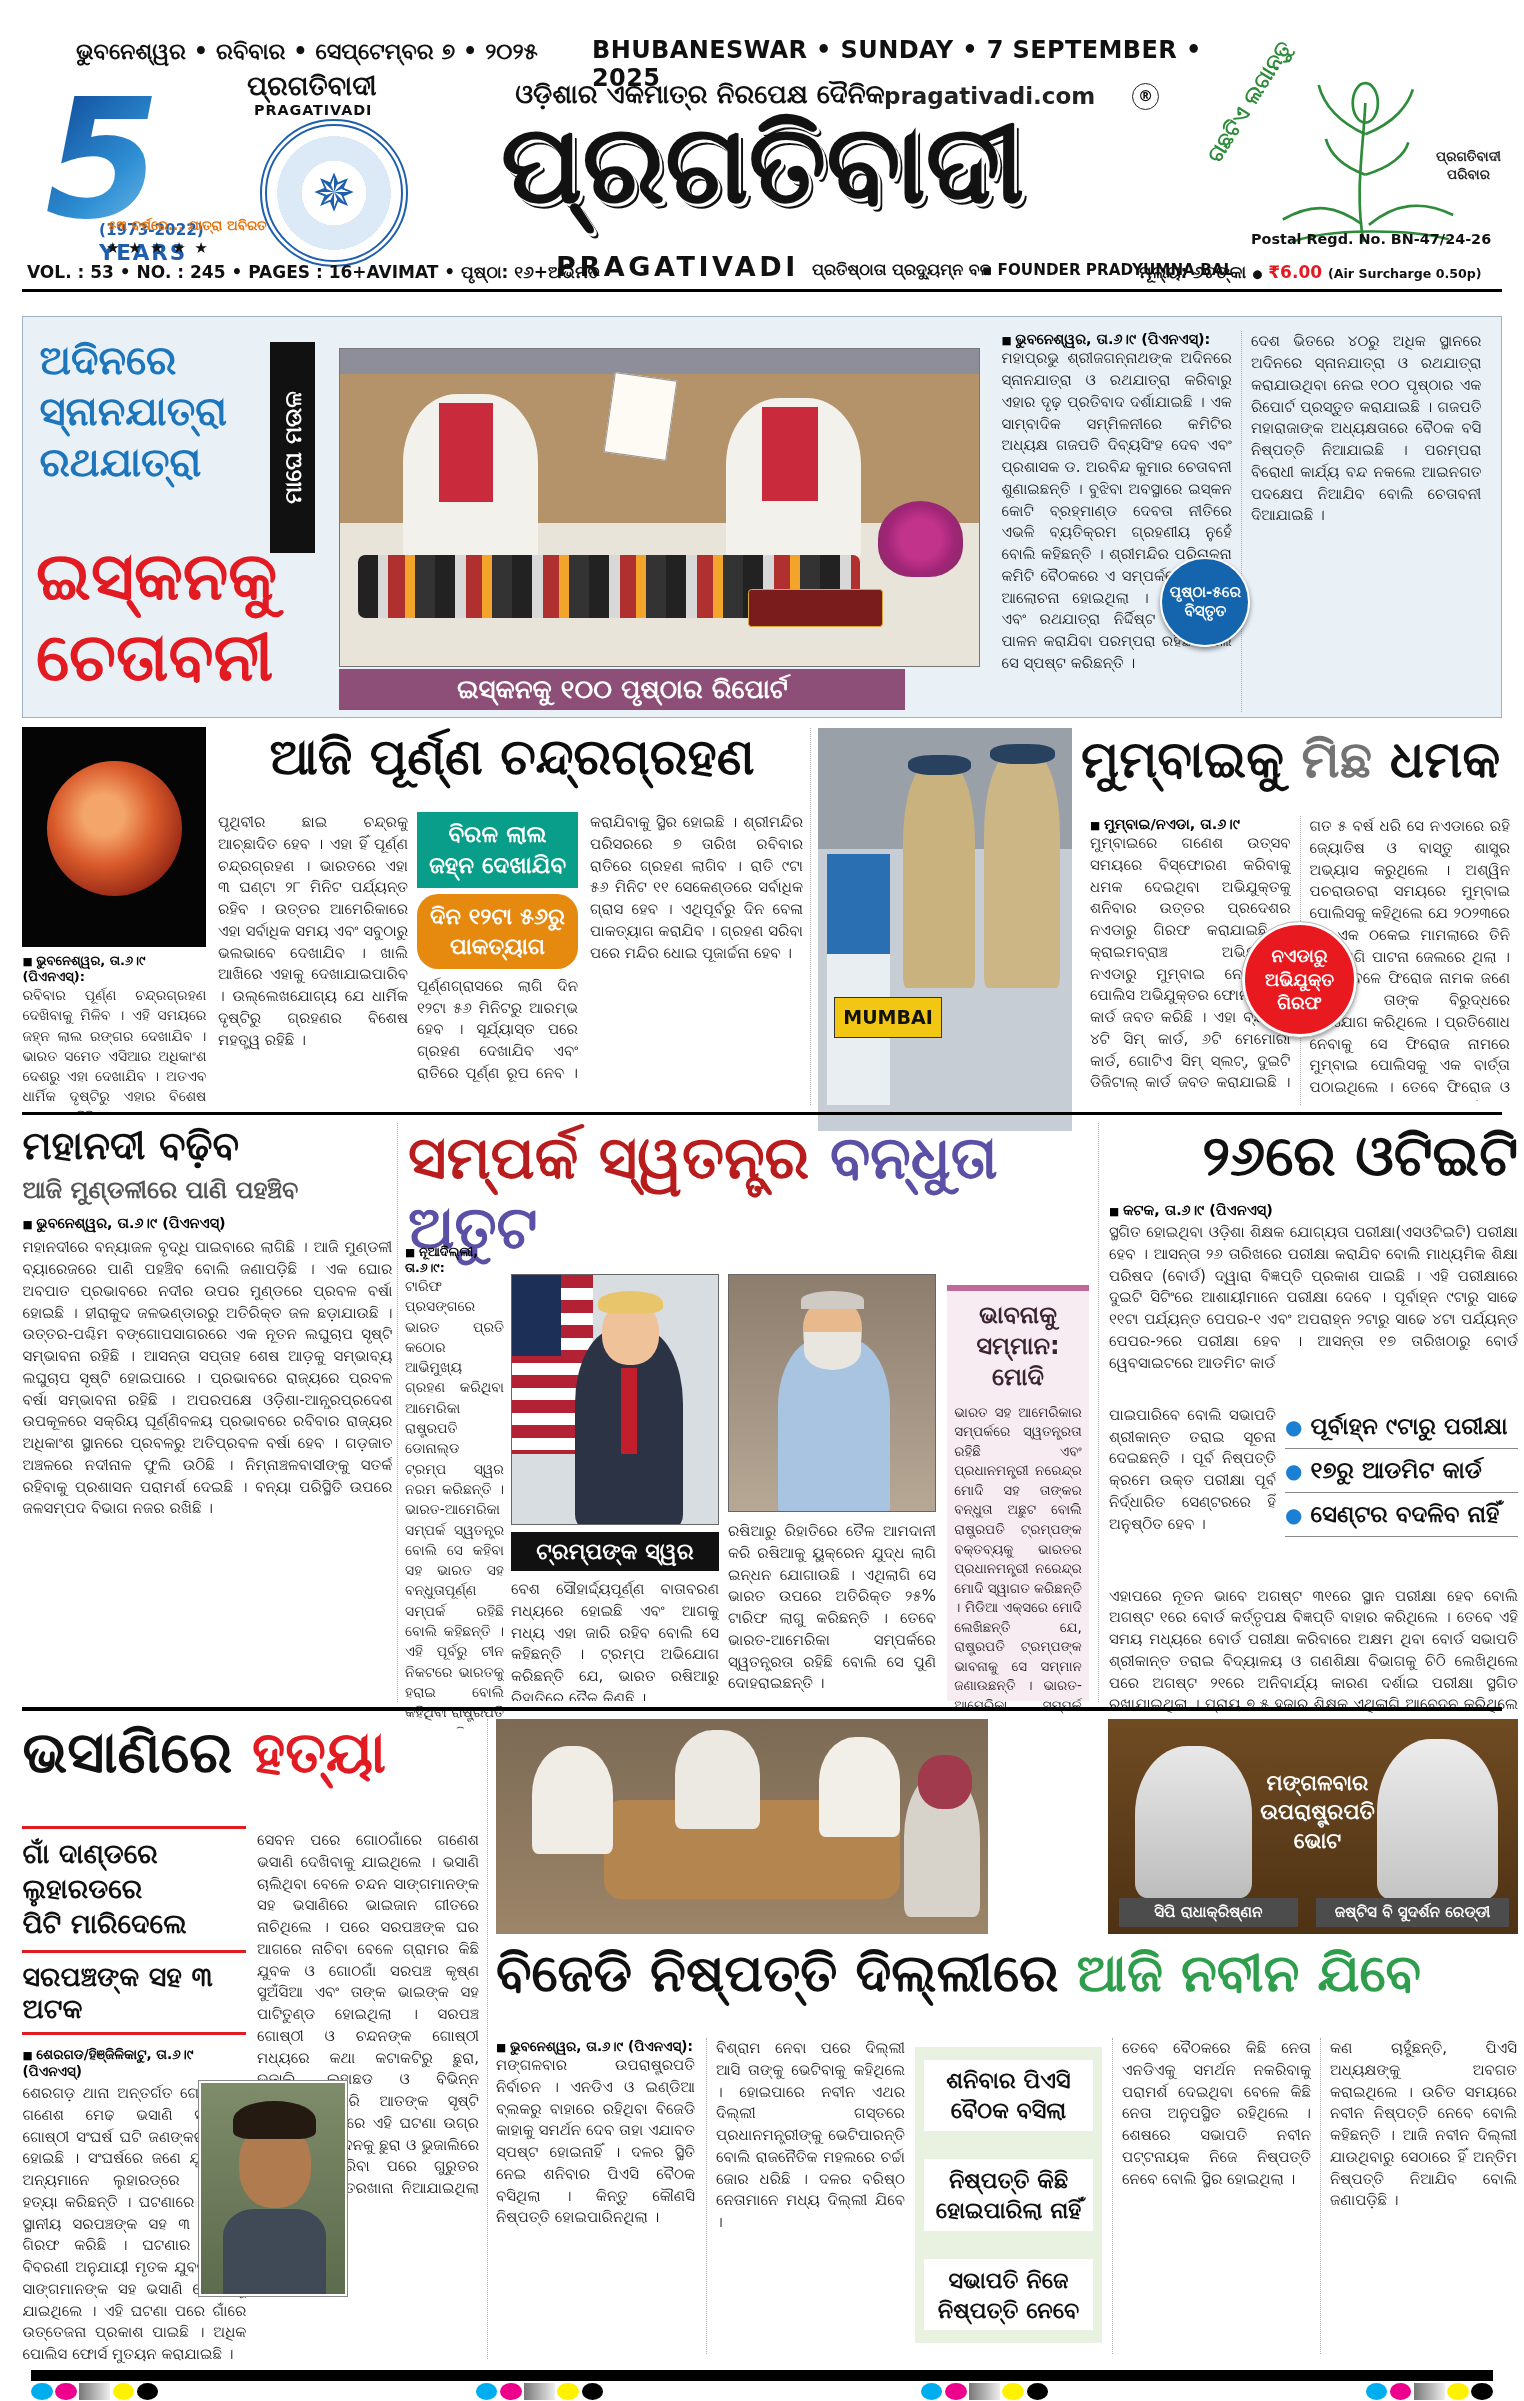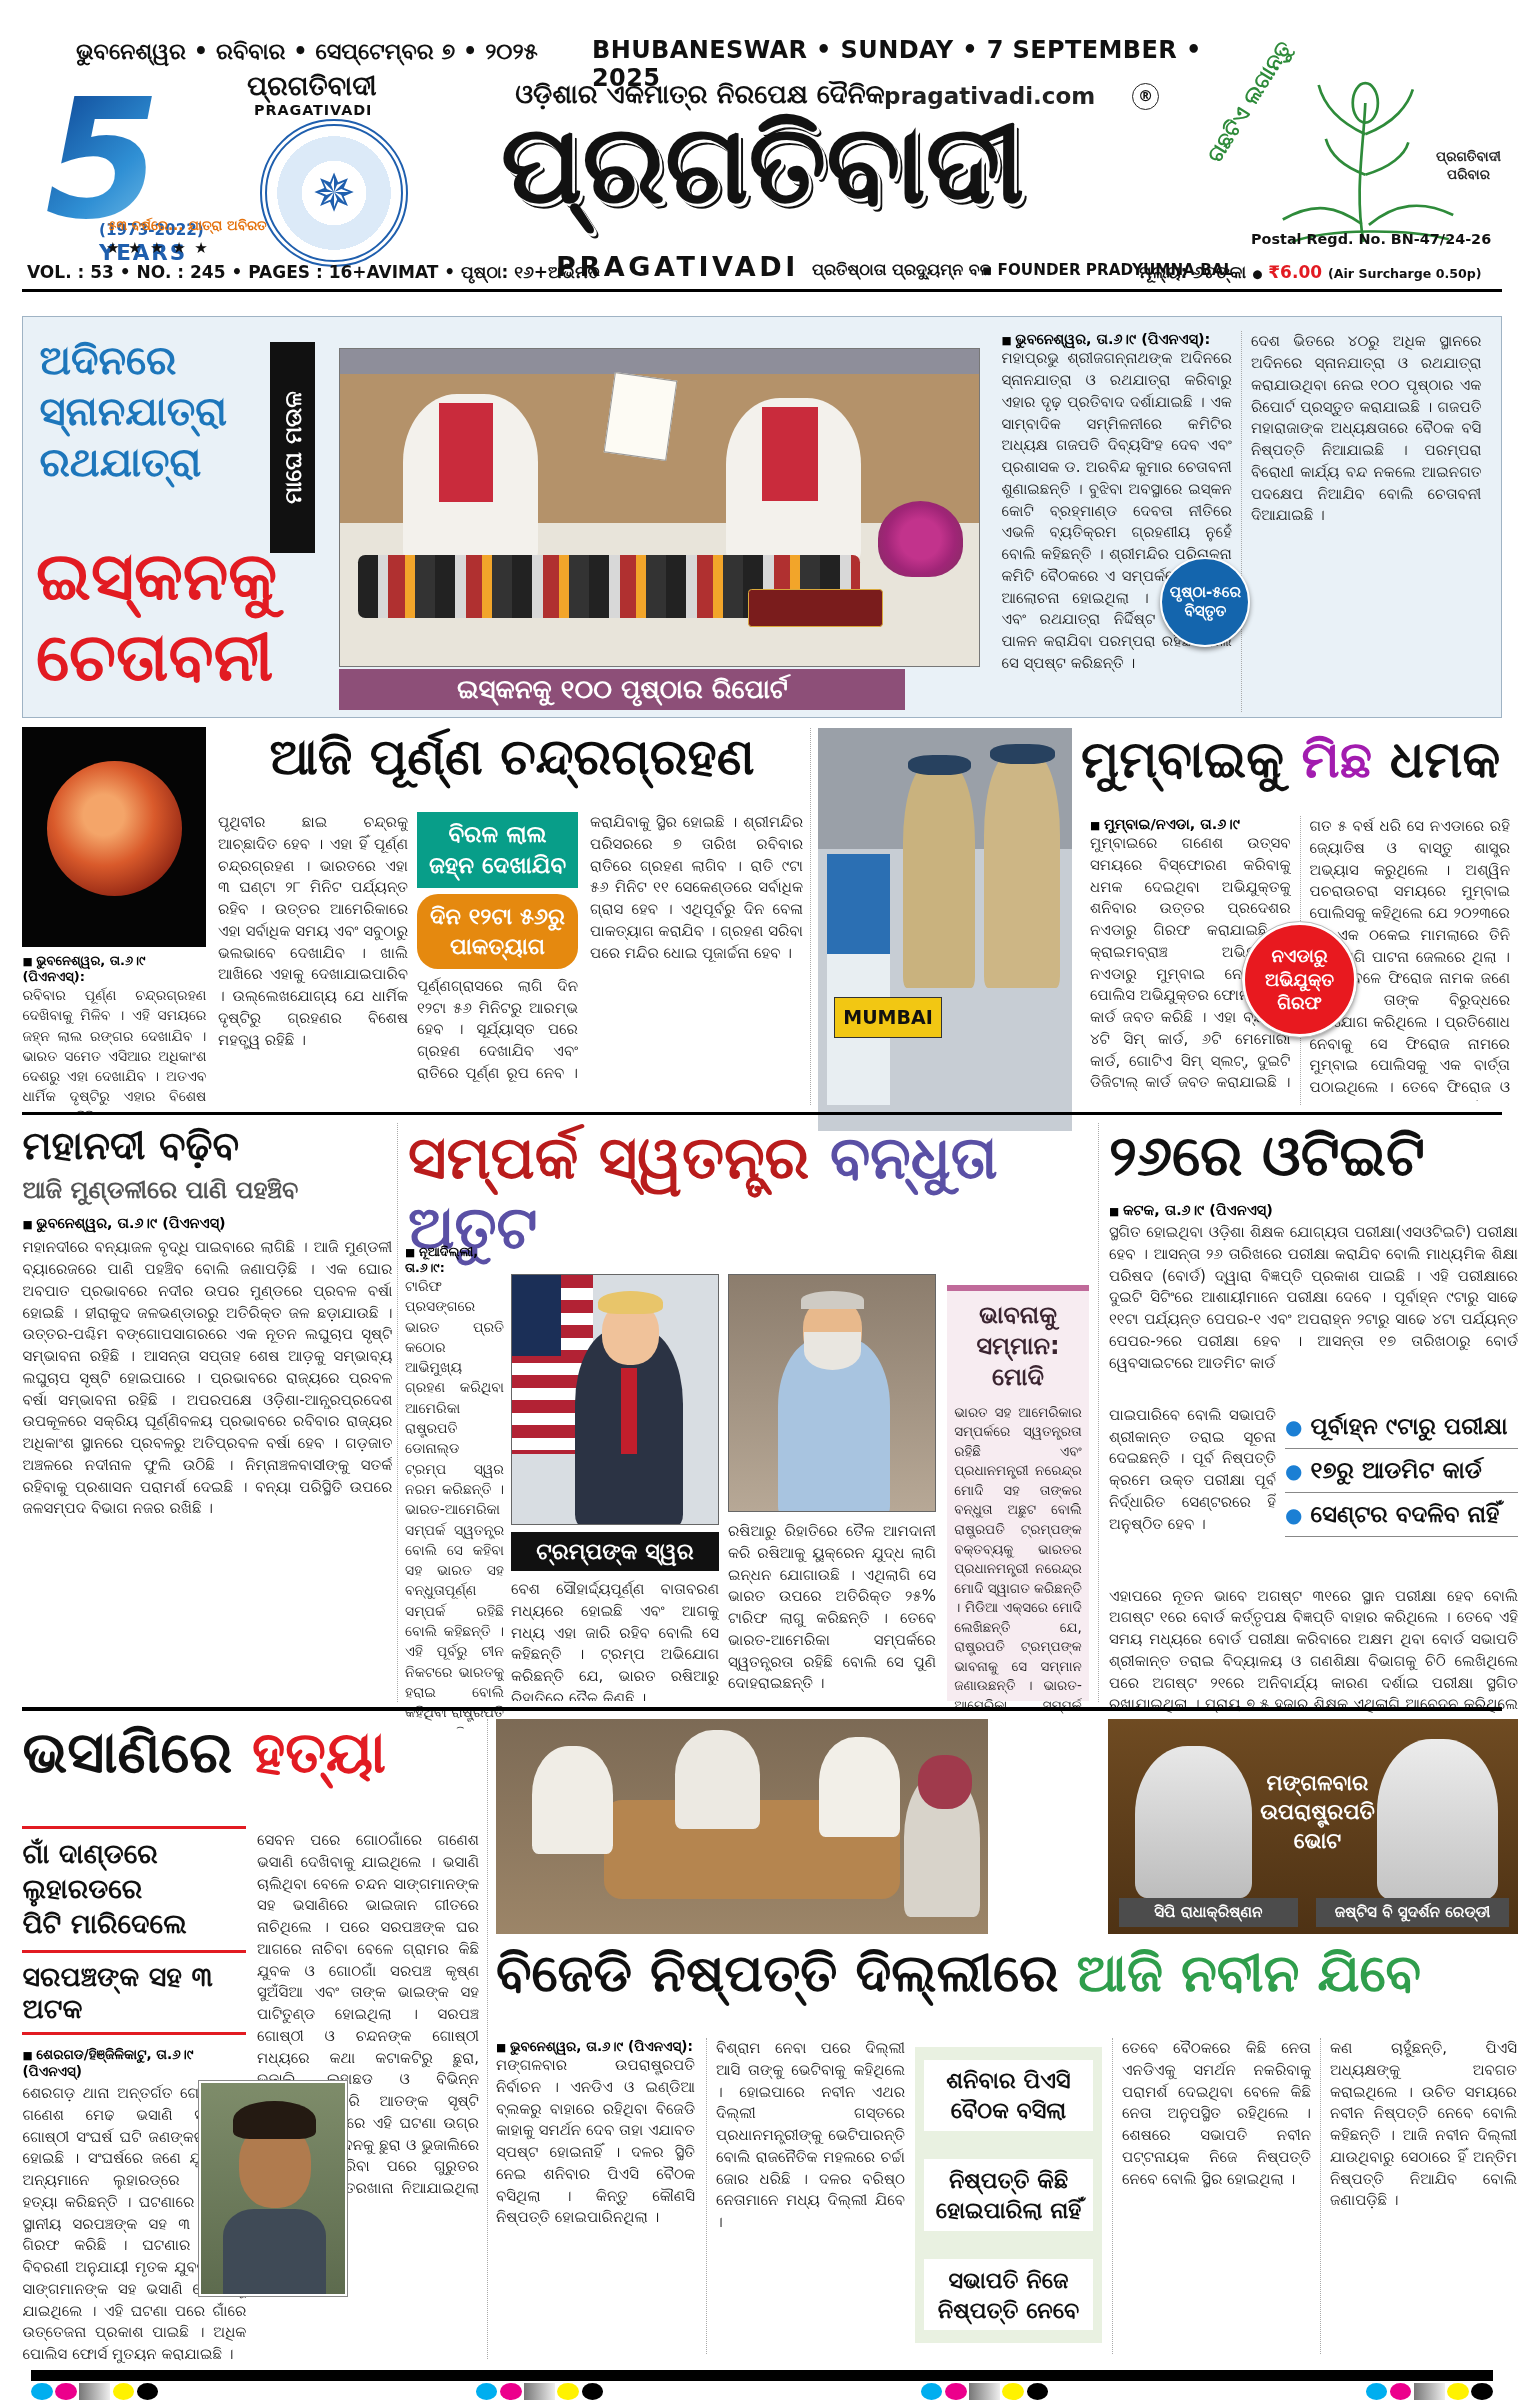--- a/index.html
+++ b/index.html
@@ -167,21 +167,21 @@
     <div class="abs" style="left:9px;top:126px;width:63px;height:251px;background:linear-gradient(#2b6fb3 0 40%,#e8eef2 40% 100%);"></div>
     <div class="abs" style="left:85px;top:36px;width:72px;height:224px;background:#c9b27e;border-radius:35% 35% 5% 5%;"></div>
     <div class="abs" style="left:166px;top:25px;width:76px;height:235px;background:#cdb685;border-radius:35% 35% 5% 5%;"></div>
     <div class="abs" style="left:90px;top:27px;width:63px;height:20px;background:#27415f;border-radius:40%;"></div>
     <div class="abs" style="left:172px;top:16px;width:65px;height:20px;background:#27415f;border-radius:40%;"></div>
     <div class="abs" style="left:16px;top:269px;width:108px;height:41px;background:#f2c713;border:1.8px solid #333;
          font-weight:900;font-size:19px;text-align:center;line-height:38px;color:#111;">MUMBAI</div>
   </div>
 
   <div class="abs" style="left:1081px;top:730px;width:438px;font-size:51px;font-weight:900;">
-    <span>ମୁମ୍ବାଇକୁ </span><span style="color:#a21caf;">ମିଛ</span><span> ଧମକ</span>
+    <span>ମୁମ୍ବାଇକୁ </span><span style="color:#737373;">ମିଛ</span><span> ଧମକ</span>
   </div>
   <div class="abs" style="left:1081px;top:816px;width:438px;">
     <div class="colrow" style="height:289px;">
       <div class="col">
         <div class="byline">ମୁମ୍ବାଇ/ନଏଡା, ତା.୬।୯</div>
         <div class="bt" style="height:262px;">ମୁମ୍ବାଇରେ ଗଣେଶ ଉତ୍ସବ ସମୟରେ ବିସ୍ଫୋରଣ କରିବାକୁ ଧମକ ଦେଇଥିବା ଅଭିଯୁକ୍ତକୁ ଶନିବାର ଉତ୍ତର ପ୍ରଦେଶର ନଏଡାରୁ ଗିରଫ କରାଯାଇଛି । କ୍ରାଇମବ୍ରାଞ୍ଚ ଅଭିଯୁକ୍ତକୁ ନଏଡାରୁ ମୁମ୍ବାଇ ନେଇଛି । ପୋଲିସ ଅଭିଯୁକ୍ତର ଫୋନ୍ ଓ ସିମ୍ କାର୍ଡ ଜବତ କରିଛି । ଏହା ବ୍ୟତୀତ ୪ଟି ସିମ୍ କାର୍ଡ, ୬ଟି ମେମୋରୀ କାର୍ଡ, ଗୋଟିଏ ସିମ୍ ସ୍ଲଟ୍, ଦୁଇଟି ଡିଜିଟାଲ୍ କାର୍ଡ ଜବତ କରାଯାଇଛି । ଅଭିଯୁକ୍ତ ନାମ ଅଶ୍ୱିନ କୁମାର ସୁପ୍ରା(୫୦) । ସେ ବିହାର ପାଟନାର ବାସିନ୍ଦା ।</div>
       </div>
       <div class="col">
         <div class="bt" style="height:285px;">ଗତ ୫ ବର୍ଷ ଧରି ସେ ନଏଡାରେ ରହି ଜ୍ୟୋତିଷ ଓ ବାସ୍ତୁ ଶାସ୍ତ୍ର ଅଭ୍ୟାସ କରୁଥିଲେ । ଅଶ୍ୱିନ ପଚରାଉଚରା ସମୟରେ ମୁମ୍ବାଇ ପୋଲିସକୁ କହିଥିଲେ ଯେ ୨୦୨୩ରେ ସେ ଏକ ଠକେଇ ମାମଲାରେ ତିନି ମାସ ଲାଗି ପାଟନା ଜେଲରେ ଥିଲା । ସେତେବେଳେ ଫିରୋଜ ନାମକ ଜଣେ ବ୍ୟକ୍ତି ତାଙ୍କ ବିରୁଦ୍ଧରେ ଅଭିଯୋଗ କରିଥିଲେ । ପ୍ରତିଶୋଧ ନେବାକୁ ସେ ଫିରୋଜ ନାମରେ ମୁମ୍ବାଇ ପୋଲିସକୁ ଏକ ବାର୍ତ୍ତା ପଠାଇଥିଲେ । ତେବେ ଫିରୋଜ ଓ ଠକେଇ ମାମଲା ବିଷୟ ଏପର୍ଯ୍ୟନ୍ତ ସ୍ପଷ୍ଟ ହୋଇନାହିଁ ।</div>
       </div>
@@ -234,21 +234,21 @@
   <div class="abs" style="left:947px;top:1285px;width:142px;height:416px;background:#f7ecf1;border-top:6.3px solid #c06a9a;padding:9px 7.2px;">
     <div style="text-align:center;font-size:24px;font-weight:900;line-height:1.3;color:#3a2430;">
       <span>ଭାବନାକୁ</span><br>
       <span>ସମ୍ମାନ: ମୋଦି</span>
     </div>
     <div class="bt" style="height:314px;margin-top:9px;font-size:13.5px;">ଭାରତ ସହ ଆମେରିକାର ସମ୍ପର୍କରେ ସ୍ୱତନ୍ତ୍ରତା ରହିଛି ଏବଂ ପ୍ରଧାନମନ୍ତ୍ରୀ ନରେନ୍ଦ୍ର ମୋଦି ସହ ତାଙ୍କର ବନ୍ଧୁତା ଅଛୁଟ ବୋଲି ରାଷ୍ଟ୍ରପତି ଟ୍ରମ୍ପଙ୍କ ବକ୍ତବ୍ୟକୁ ଭାରତର ପ୍ରଧାନମନ୍ତ୍ରୀ ନରେନ୍ଦ୍ର ମୋଦି ସ୍ୱାଗତ କରିଛନ୍ତି । ମିଡିଆ ଏକ୍ସରେ ମୋଦି ଲେଖିଛନ୍ତି ଯେ, ରାଷ୍ଟ୍ରପତି ଟ୍ରମ୍ପଙ୍କ ଭାବନାକୁ ସେ ସମ୍ମାନ ଜଣାଉଛନ୍ତି । ଭାରତ-ଆମେରିକା ସମ୍ପର୍କ ଆଗକୁ ଆହୁରି ସୁଦୃଢ଼ ହେବ ବୋଲି ସେ ଆଶା ପ୍ରକାଶ କରିଛନ୍ତି ।</div>
   </div>
   <div class="abs dotsepL" style="left:1098px;top:1123px;height:579px;"></div>
 
   <div class="abs" style="left:1109px;top:1123px;width:409px;">
-    <div style="font-size:56px;font-weight:900;text-align:left;">୨୬ରେ ଓଟିଇଟି</div>
+    <div style="font-size:56px;font-weight:900;text-align:right;">୨୬ରେ ଓଟିଇଟି</div>
     <div class="byline" style="margin-top:12.6px;">କଟକ, ତା.୬।୯ (ପିଏନଏସ୍)</div>
     <div class="bt" style="height:179px;margin-top:3.6px;">ସ୍ଥଗିତ ହୋଇଥିବା ଓଡ଼ିଶା ଶିକ୍ଷକ ଯୋଗ୍ୟତା ପରୀକ୍ଷା(ଏସଓଟିଇଟି) ପରୀକ୍ଷା ହେବ । ଆସନ୍ତା ୨୬ ତାରିଖରେ ପରୀକ୍ଷା କରାଯିବ ବୋଲି ମାଧ୍ୟମିକ ଶିକ୍ଷା ପରିଷଦ (ବୋର୍ଡ) ଦ୍ୱାରା ବିଜ୍ଞପ୍ତି ପ୍ରକାଶ ପାଇଛି । ଏହି ପରୀକ୍ଷାରେ ଦୁଇଟି ସିଟିଂରେ ଆଶାୟୀମାନେ ପରୀକ୍ଷା ଦେବେ । ପୂର୍ବାହ୍ନ ୯ଟାରୁ ସାଢେ ୧୧ଟା ପର୍ଯ୍ୟନ୍ତ ପେପର-୧ ଏବଂ ଅପରାହ୍ନ ୨ଟାରୁ ସାଢେ ୪ଟା ପର୍ଯ୍ୟନ୍ତ ପେପର-୨ରେ ପରୀକ୍ଷା ହେବ ।  ଆସନ୍ତା ୧୭ ତାରିଖଠାରୁ ବୋର୍ଡ ୱେବସାଇଟରେ ଆଡମିଟ କାର୍ଡ</div>
     <div style="display:flex;margin-top:3.6px;">
       <div class="bt" style="width:167px;height:179px;">ପାଇପାରିବେ ବୋଲି ସଭାପତି ଶ୍ରୀକାନ୍ତ ତରାଇ ସୂଚନା ଦେଇଛନ୍ତି । ପୂର୍ବ ନିଷ୍ପତ୍ତି କ୍ରମେ ଉକ୍ତ ପରୀକ୍ଷା ପୂର୍ବ ନିର୍ଦ୍ଧାରିତ ସେଣ୍ଟରରେ ହିଁ ଅନୁଷ୍ଠିତ ହେବ ।</div>
       <div style="width:242px;padding-left:9px;">
         <div style="border-bottom:1.8px solid #888;padding:8px 0;font-size:23px;font-weight:900;">
           <span style="color:#1b7fd4;font-size:20px;">●</span>
           <span>ପୂର୍ବାହ୍ନ ୯ଟାରୁ ପରୀକ୍ଷା</span>
         </div>
         <div style="border-bottom:1.8px solid #888;padding:8px 0;font-size:23px;font-weight:900;">

